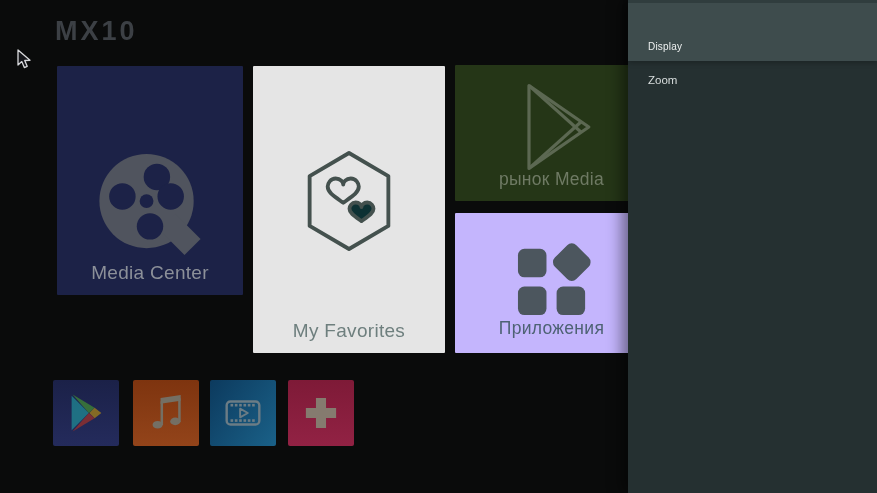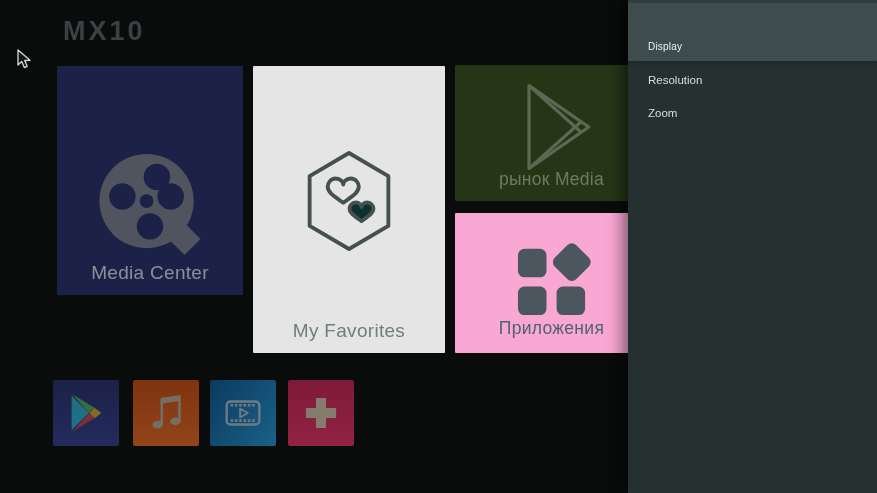--- a/index.html
+++ b/index.html
@@ -4,39 +4,39 @@
 <style>
   html,body{margin:0;padding:0;background:#000;}
   #screen{
     position:relative;width:877px;height:493px;overflow:hidden;
     background:#0a0b0b;font-family:"Liberation Sans",sans-serif;
     -webkit-font-smoothing:antialiased;
   }
   
   .logo{
     position:absolute;left:55px;top:16px;
-    font-size:27px;font-weight:bold;color:#3c4045;letter-spacing:3px;margin-left:8px;
+    font-size:27px;font-weight:bold;color:#3c4045;letter-spacing:3px;
   }
   
   .tile{position:absolute;border-radius:1px;}
   .tile .t-icon{position:absolute;left:50%;transform:translateX(-50%);}
   .tile .t-label{
     position:absolute;left:0;width:100%;text-align:center;
     font-size:19px;letter-spacing:.3px;
   }
   #tile-media{left:57px;top:66px;width:186px;height:229px;background:#1c2247;}
   #tile-media .t-icon{top:81px;width:115px;height:115px;}
   #tile-media .t-label{bottom:11px;color:#8c9099;}
   #tile-fav{left:253px;top:66px;width:192px;height:287px;background:#e5e5e5;}
   #tile-fav .t-icon{top:82px;width:96px;height:106px;}
   #tile-fav .t-label{bottom:11px;color:#6e7f7e;}
   #tile-google{left:455px;top:65px;width:193px;height:136px;background:#253617;}
   #tile-google .t-icon{top:15px;width:92px;height:94px;}
   #tile-google .t-label{bottom:11px;font-size:17.5px;color:#6f7a64;}
-  #tile-apps{left:455px;top:213px;width:193px;height:140px;background:#f9a8d4;}
+  #tile-apps{left:455px;top:213px;width:193px;height:140px;background:#c4b5fd;}
   #tile-apps .t-icon{top:22px;width:96px;height:92px;}
   #tile-apps .t-label{bottom:14px;font-size:17.5px;color:#4e6274;}
   
   .dock-item{
     position:absolute;top:380px;width:66px;height:66px;border-radius:2px;
     display:flex;align-items:center;justify-content:center;
   }
   #dock-play {left:53px; background:linear-gradient(180deg,#1b2148,#242b5c);}
   #dock-music{left:133px;background:linear-gradient(180deg,#7e340f,#93441a);}
   #dock-video{left:210px;background:linear-gradient(125deg,#0c3a5e,#1a6188);}
@@ -169,23 +169,20 @@
   <div class="dock-item" id="dock-add">
     <svg width="42" height="42" viewBox="0 0 100 100">
       <path d="M38,14 h24 v24 h24 v24 h-24 v24 h-24 v-24 h-24 v-24 h24 z" fill="#857b6f"></path>
     </svg>
   </div>
 
   <div class="panel">
     <div class="panel-header">Display</div>
     <div class="panel-body">
       <div class="panel-item">
-        <span>Resolution</span>
-      </div>
-      <div class="panel-item">
         <span>Zoom</span>
       </div>
     </div>
   </div>
 
   <svg class="cursor" width="15" height="21" viewBox="0 0 15 21">
     <path d="M1,1 L1,16 L4.8,12.6 L7.3,18.6 L10.2,17.3 L7.7,11.5 L13,11.3 Z" fill="#15161a" stroke="#d9dadd" stroke-width="1.3" stroke-linejoin="round"></path>
   </svg>
 
 </div>

